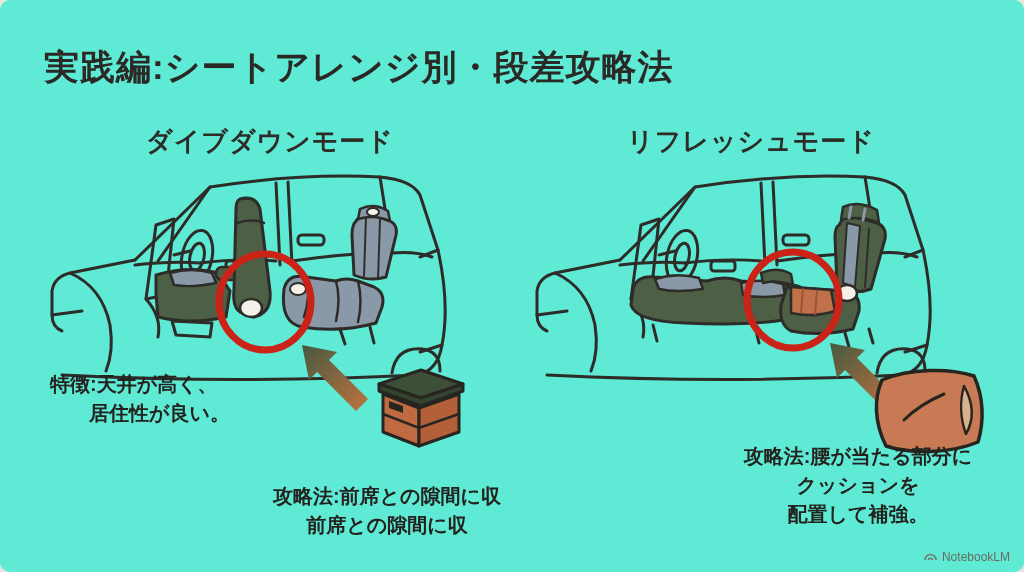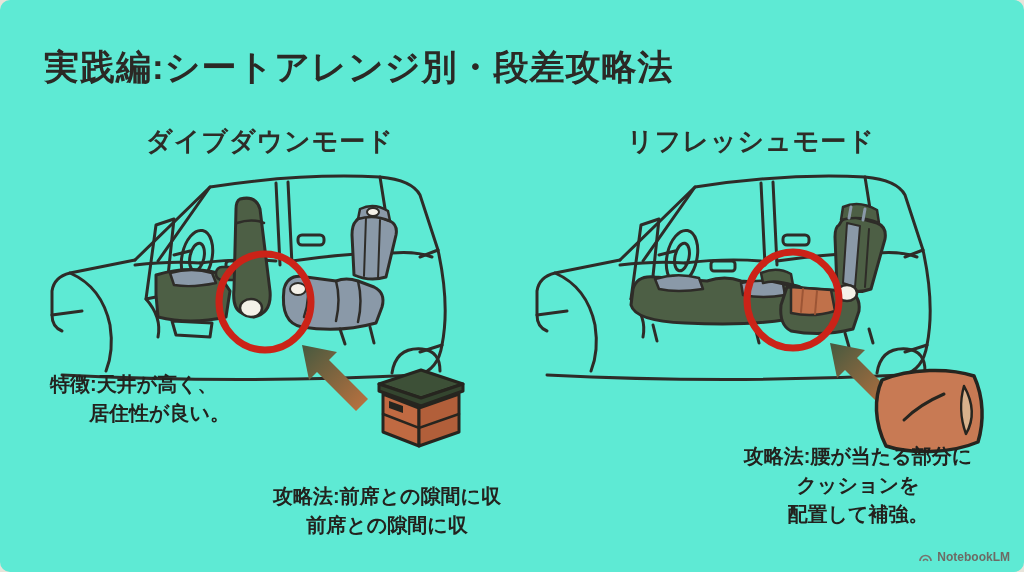--- a/index.html
+++ b/index.html
@@ -37,22 +37,22 @@
     font-size:20px;font-weight:bold;line-height:29px;color:#23221e;
     white-space:nowrap;
   }
   .strategy.left{left:242px;width:290px;margin-top:40px;}
   .strategy.right{left:716px;width:284px;}
   .prop-icon{position:absolute;}
   .box-icon{left:363px;top:358px;}
   .cushion-icon{left:868px;top:364px;}
   .watermark{
     position:absolute;right:14px;bottom:8px;
-    display:flex;align-items:center;gap:4px;
-    font-size:12px;font-weight:bold;color:#6d6b65;
+    display:flex;gap:4px;
+    font-size:12px;font-weight:normal;color:#6d6b65;
   }
   .ink{stroke:#2e2c28;stroke-width:3;fill:none;stroke-linecap:round;stroke-linejoin:round;}
 </style>
 </head>
 <body>
 
 <div class="slide">
 
   <div class="title">実践編:シートアレンジ別・段差攻略法</div>
 

